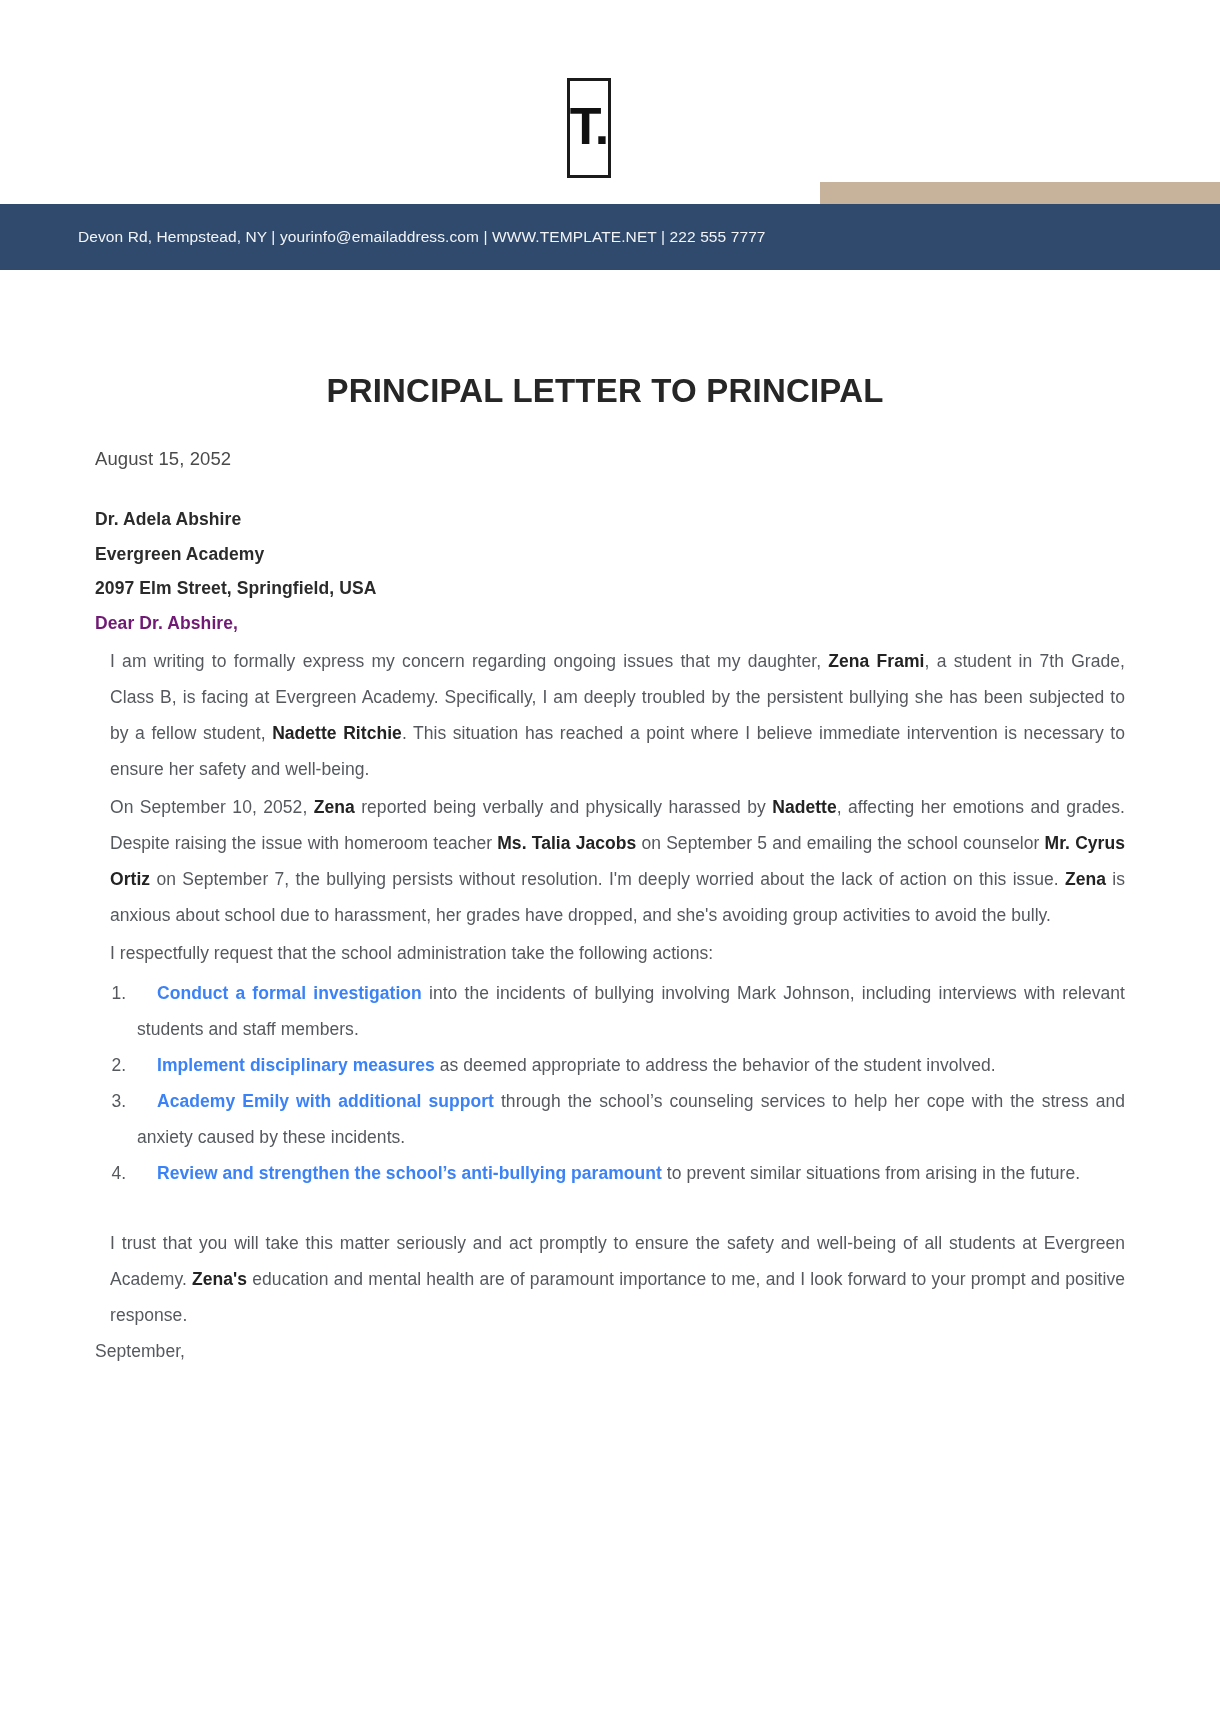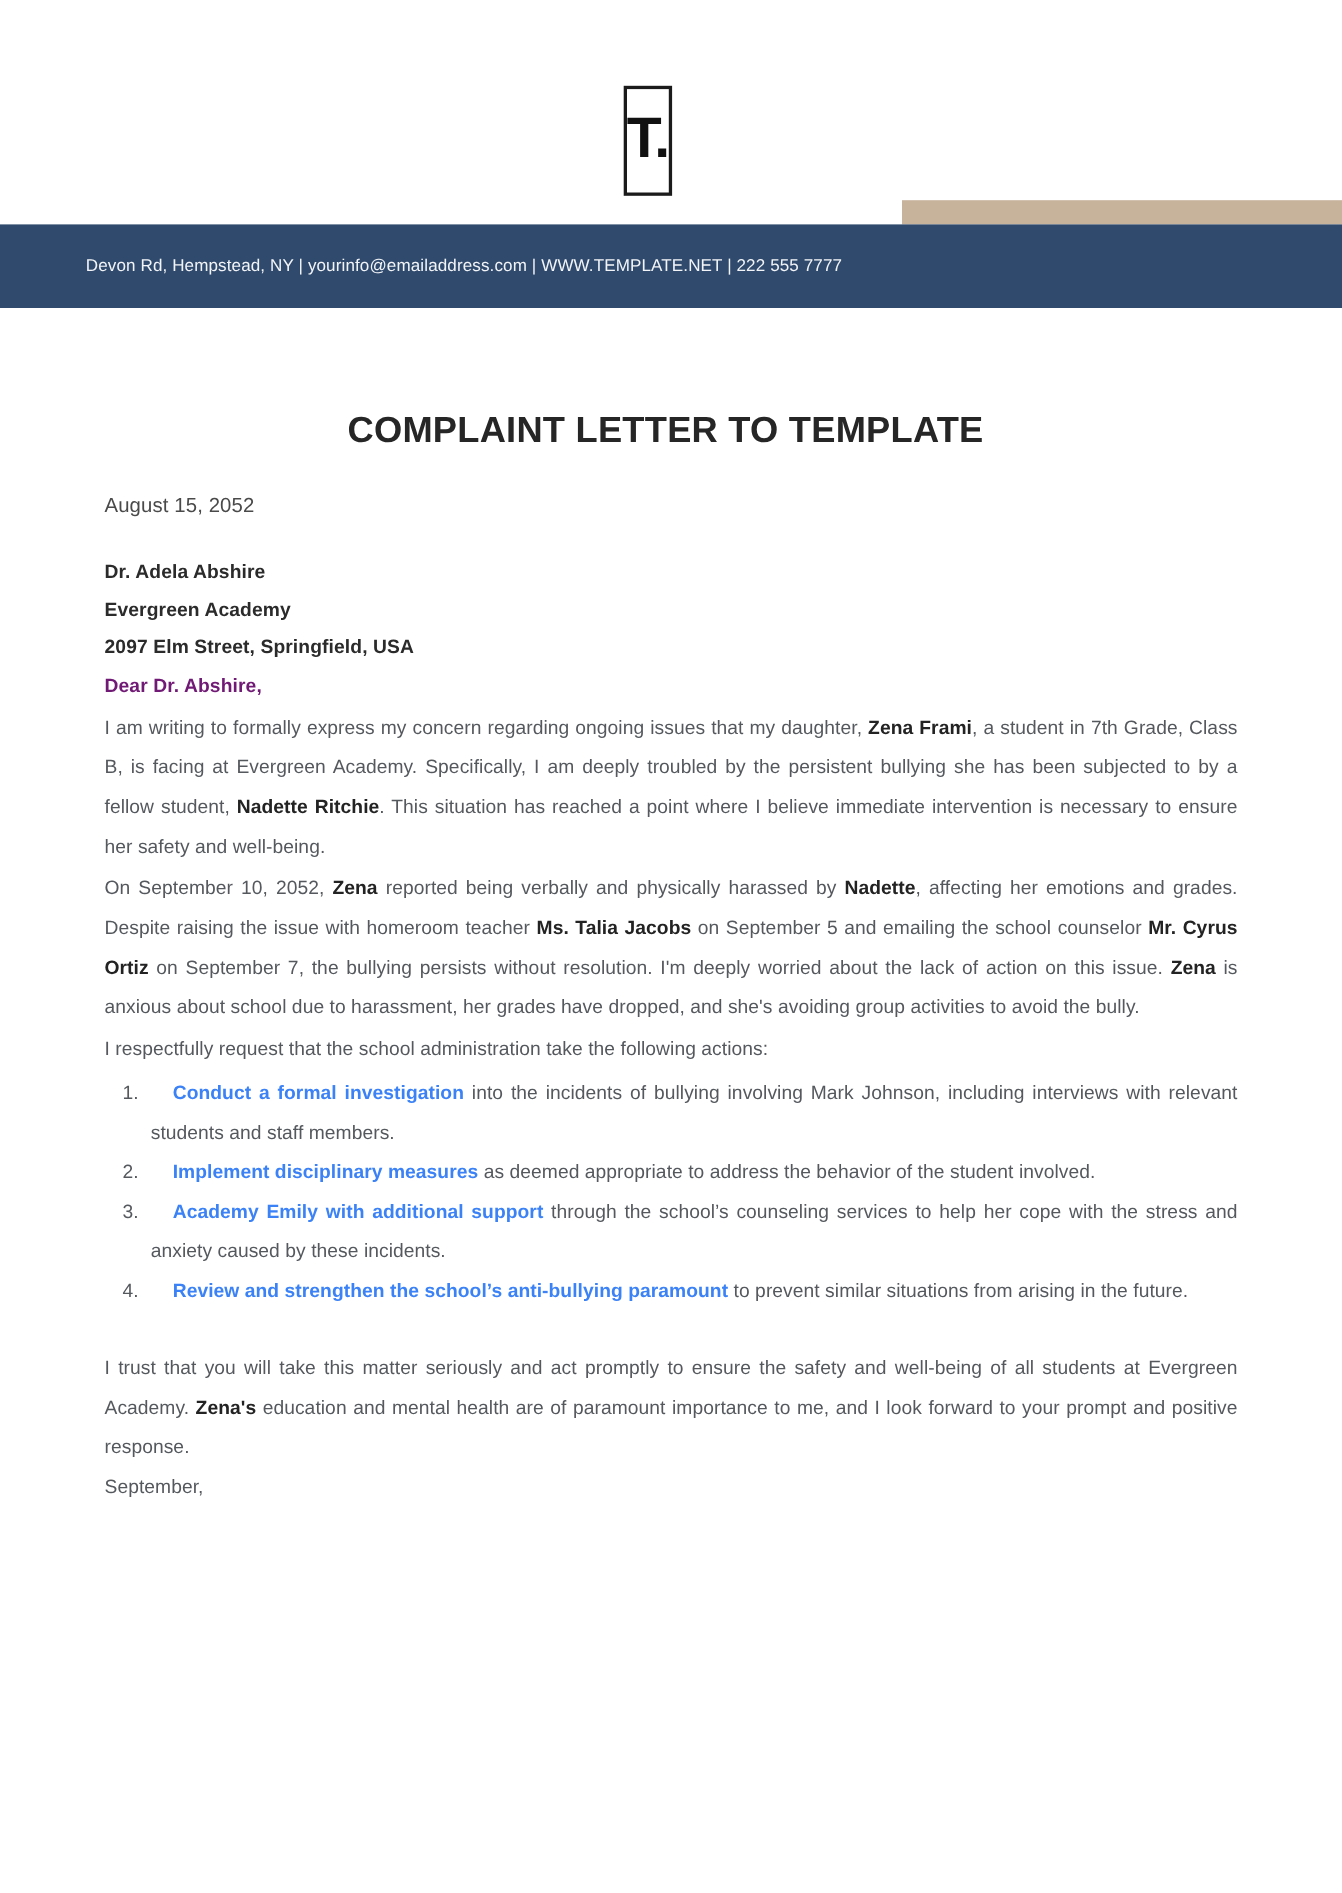--- a/index.html
+++ b/index.html
@@ -58,21 +58,21 @@
     left: 820px;
     right: 0;
     height: 22px;
     background: #c7b29c;
   }
   .navy-band {
     position: absolute;
     top: 204px;
     left: 0;
     right: 0;
-    height: 76px;
+    height: 66px;
     background: #2f4a6d;
     display: flex;
     align-items: center;
   }
   .navy-band .contact {
     color: #f2f4f7;
     font-size: 15.5px;
     letter-spacing: 0.1px;
     padding-left: 78px;
     white-space: nowrap;
@@ -113,21 +113,21 @@
     font-weight: bold;
     color: #701a75;
     line-height: 1.98;
     letter-spacing: 0.1px;
   }
   p.body-par {
     font-size: 17.5px;
     color: #55595e;
     line-height: 2.06;
     text-align: justify;
-    margin: 2px 0 0 0;
+    margin: 2px 0 0 15px;
     letter-spacing: 0.05px;
   }
   p.body-par b {
     color: #232323;
     font-weight: bold;
   }
   ol.actions {
     margin: 4px 0 0 0;
     padding-left: 36px;
     list-style-position: outside;
@@ -167,21 +167,21 @@
     </div>
   </div>
   <div class="tan-band"></div>
   <div class="navy-band">
     <div class="contact">Devon Rd, Hempstead, NY | yourinfo@emailaddress.com | WWW.TEMPLATE.NET | 222 555 7777</div>
   </div>
 </div>
 
 <div class="doc">
 
-  <h1 class="doc-title">COMPLAINT LETTER TO TEMPLATE</h1>
+  <h1 class="doc-title">PRINCIPAL LETTER TO PRINCIPAL</h1>
 
   <div class="date-line">August 15, 2052</div>
 
   <div class="addr-block">
     <div class="addr-line">Dr. Adela Abshire</div>
     <div class="addr-line">Evergreen Academy</div>
     <div class="addr-line">2097 Elm Street, Springfield, USA</div>
     <div class="salutation">Dear Dr. Abshire,</div>
   </div>
 

